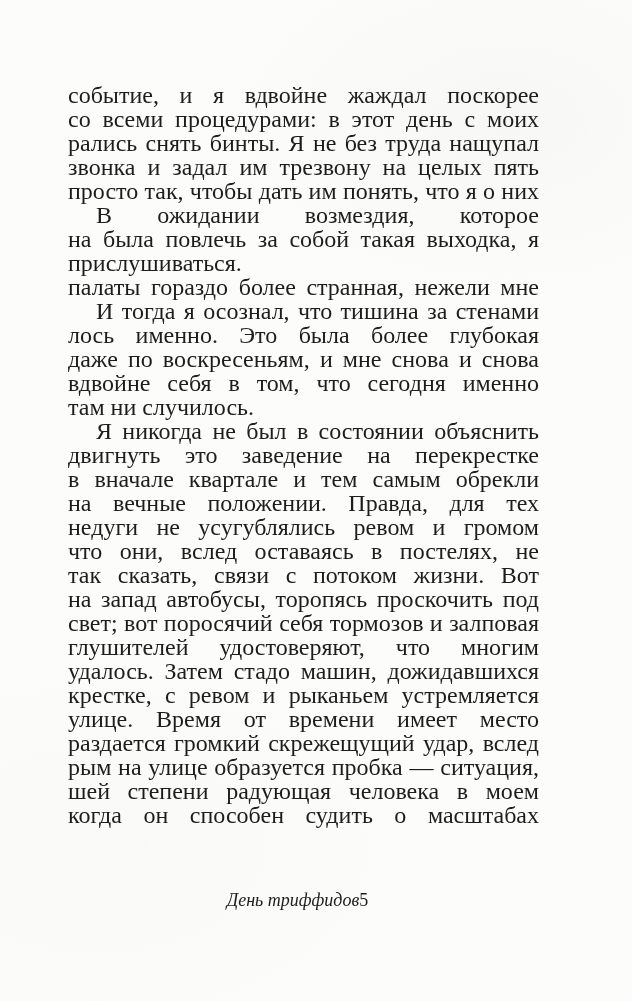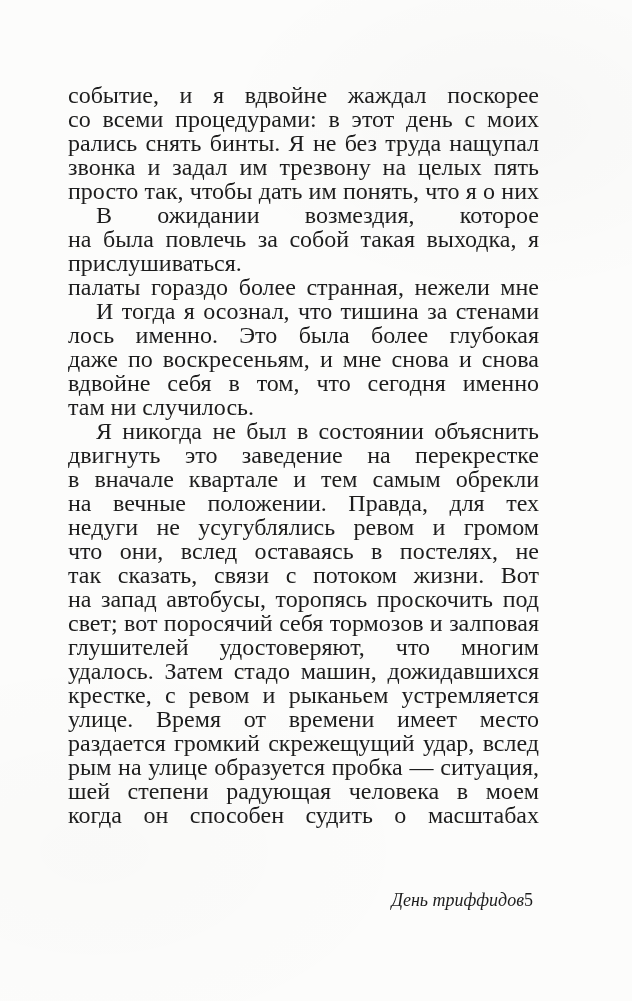--- a/index.html
+++ b/index.html
@@ -41,21 +41,21 @@
   }
   .line.indent {
     text-indent: 28px;
   }
   .footer {
     position: absolute;
     left: 62px;
     top: 890px;
     width: 471px;
     display: flex;
-    justify-content: flex-end;
+    justify-content: center;
     align-items: baseline;
     font-size: 18px;
   }
   .running-title {
     font-style: italic;
   }
   .page-number {
     font-style: normal;
   }
 </style>

